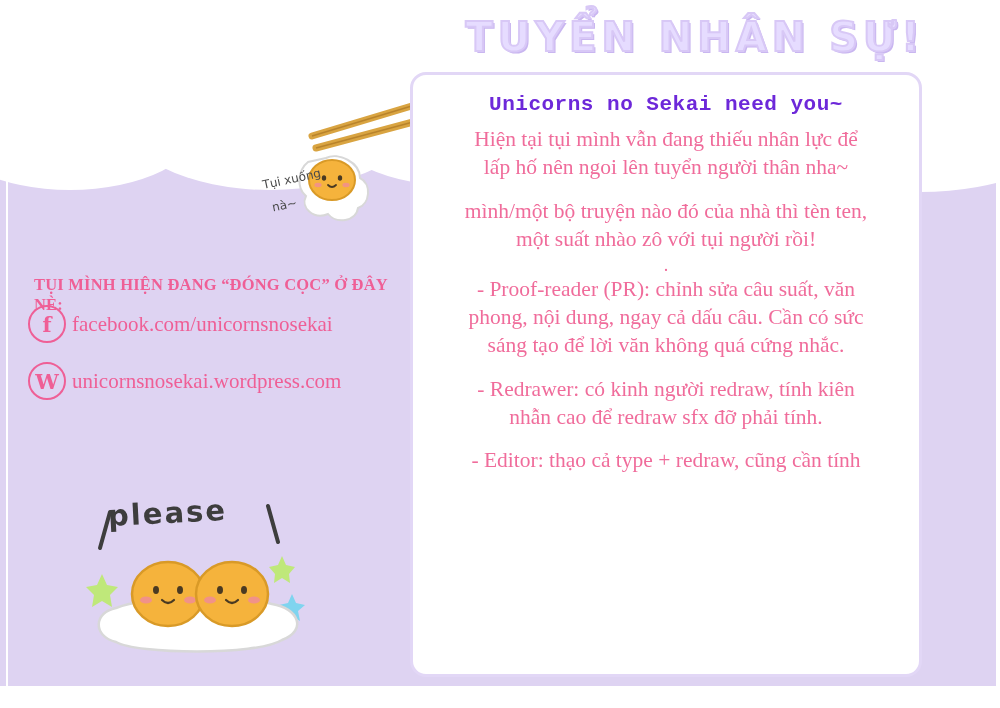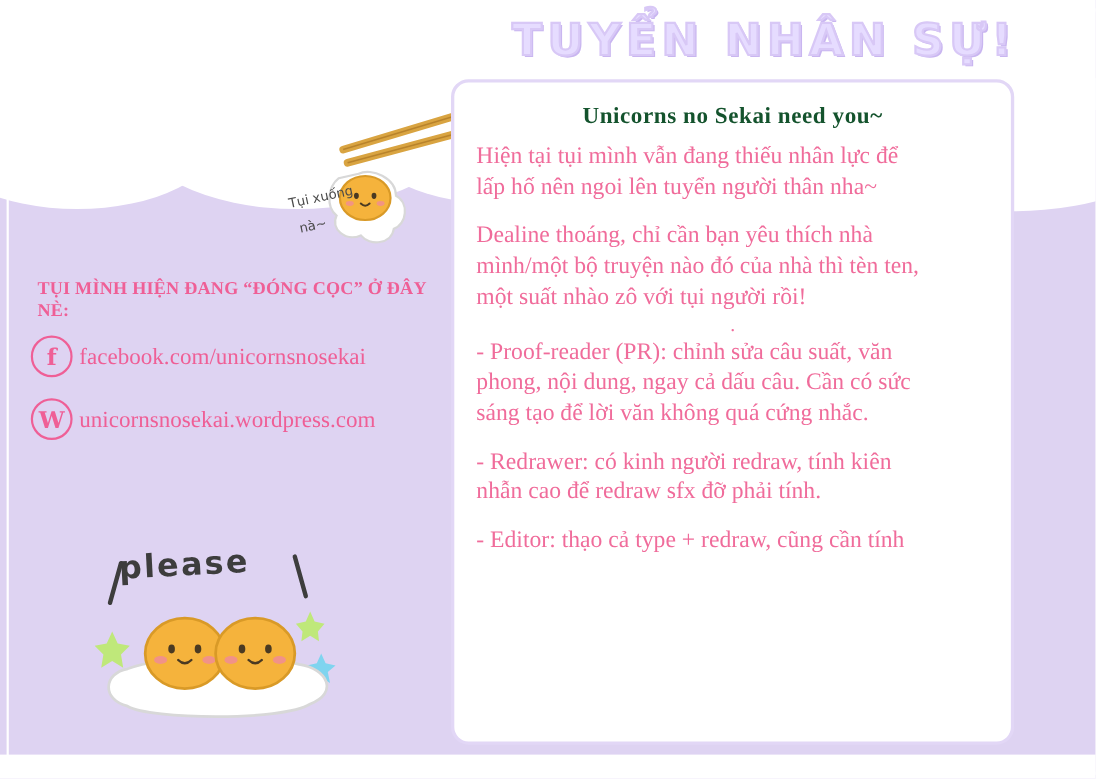--- a/index.html
+++ b/index.html
@@ -89,48 +89,48 @@
     width: 512px;
     height: 605px;
     background: #ffffff;
     border: 3px solid #e2d7f6;
     border-radius: 16px;
     box-sizing: border-box;
     padding: 18px 20px 14px 20px;
   }
   .card-head {
     text-align: center;
-    font-family: Liberation Serif, serif;
+    font-family: Liberation Mono, monospace;
     font-weight: bold;
     font-size: 21px;
-    color: #14532d;
+    color: #6d28d9;
     letter-spacing: 0.5px;
     margin-bottom: 10px;
   }
   .para {
     color: #f06c9b;
     font-size: 21.5px;
     line-height: 1.30;
     text-align: center;
     margin: 0 0 16px 0;
   }
-  .para .center-line { display: block; text-align: left; }
+  .para .center-line { display: block; text-align: center; }
   .dot-sep {
     text-align: center;
     color: #f06c9b;
     font-size: 18px;
     line-height: 6px;
     margin: -8px 0 8px 0;
   }
 
   
   .left-heading {
     position: absolute;
     left: 34px;
-    top: 252px;
+    top: 275px;
     width: 370px;
     color: #ef5f96;
     font-family: "Liberation Serif", serif;
     font-weight: bold;
     font-size: 16.5px;
     letter-spacing: 0.2px;
   }
   .social-row {
     position: absolute;
     display: flex;
@@ -280,21 +280,20 @@
 
   <div class="card">
     <div class="card-head">Unicorns no Sekai need you~</div>
 
     <p class="para">
       <span class="center-line">Hiện tại tụi mình vẫn đang thiếu nhân lực để</span>
       <span class="center-line">lấp hố nên ngoi lên tuyển người thân nha~</span>
     </p>
 
     <p class="para">
-      <span class="center-line">Dealine thoáng, chỉ cần bạn yêu thích nhà</span>
       <span class="center-line">mình/một bộ truyện nào đó của nhà thì tèn ten,</span>
       <span class="center-line">một suất nhào zô với tụi người rồi!</span>
     </p>
 
 
     <div class="dot-sep">.</div>
 
     <p class="para">
       <span class="center-line">- Proof-reader (PR): chỉnh sửa câu suất, văn</span>
       <span class="center-line">phong, nội dung, ngay cả dấu câu. Cần có sức</span>

